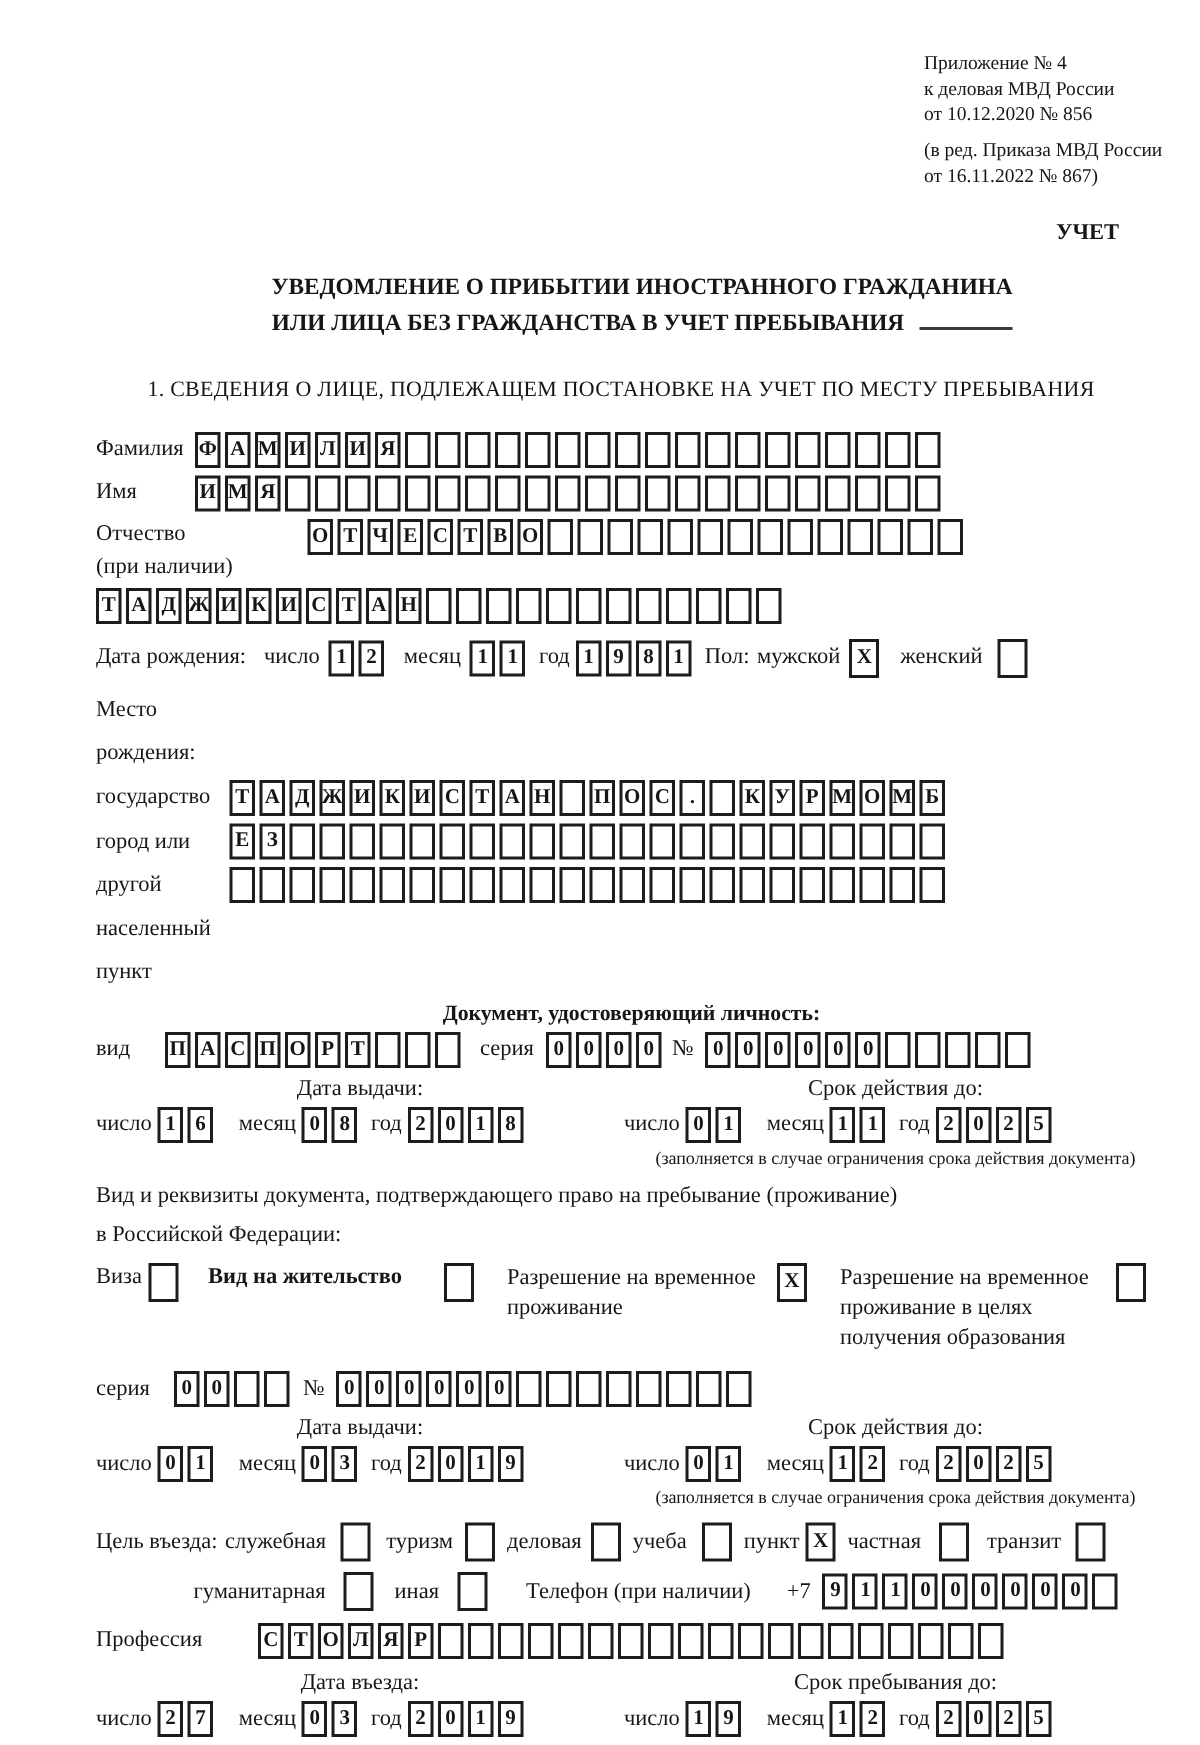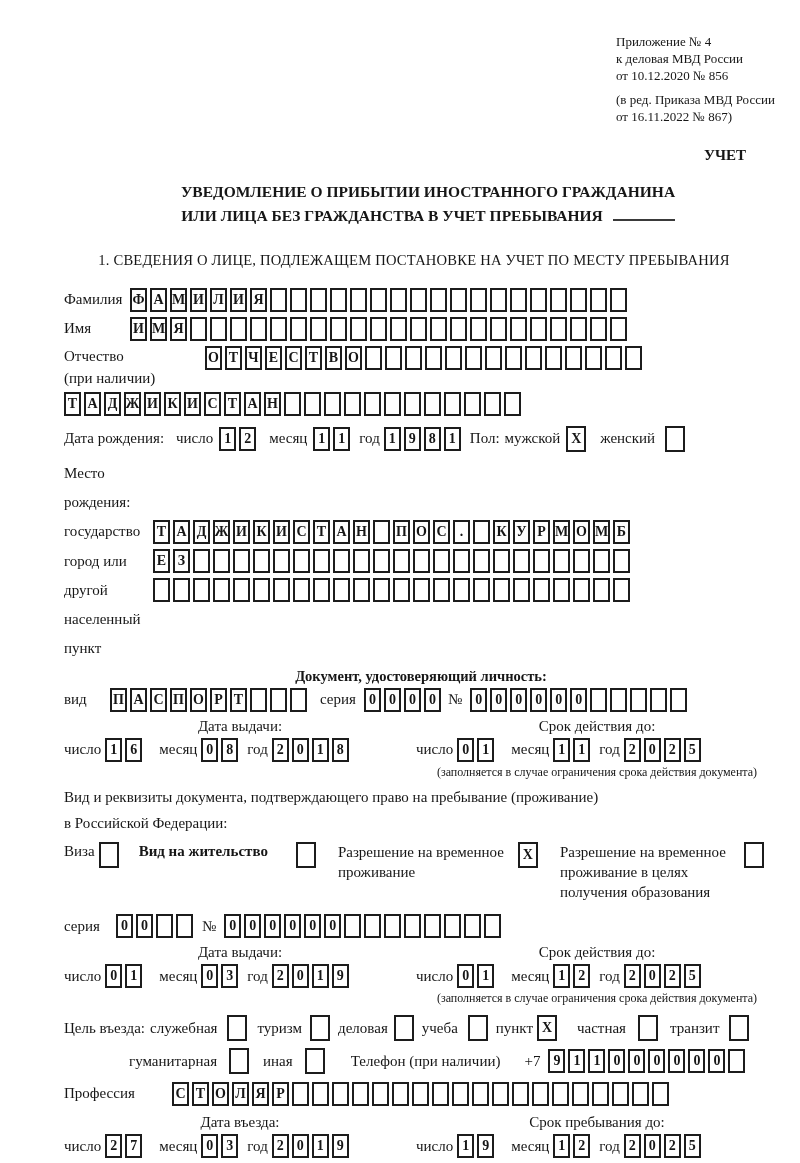--- a/index.html
+++ b/index.html
@@ -490,21 +490,21 @@
     <span class="lbl" style="margin-left:5px;">служебная</span>
     <span class="cell cbx" style="margin-left:10px;"></span>
     <span class="lbl" style="margin-left:10px;">туризм</span>
     <span class="cell cbx" style="margin-left:8px;"></span>
     <span class="lbl" style="margin-left:8px;">деловая</span>
     <span class="cell cbx" style="margin-left:6px;"></span>
     <span class="lbl" style="margin-left:8px;">учеба</span>
     <span class="cell cbx" style="margin-left:10px;"></span>
     <span class="lbl" style="margin-left:8px;">пункт</span>
     <span class="cell cbx" style="margin-left:4px;">X</span>
-    <span class="lbl" style="margin-left:20px;font-family:Liberation Serif, serif;">частная</span>
+    <span class="lbl" style="margin-left:8px;font-family:Liberation Serif, serif;">частная</span>
     <span class="cell cbx" style="margin-left:12px;"></span>
     <span class="lbl" style="margin-left:12px;">транзит</span>
     <span class="cell cbx" style="margin-left:10px;"></span>
   </div>
 
   <div class="row" style="margin-top:7px; align-items:center;">
     <span class="lbl" style="margin-left:65px;">гуманитарная</span>
     <span class="cell cbx" style="margin-left:12px;"></span>
     <span class="lbl" style="margin-left:14px;">иная</span>
     <span class="cell cbx" style="margin-left:12px;"></span>

